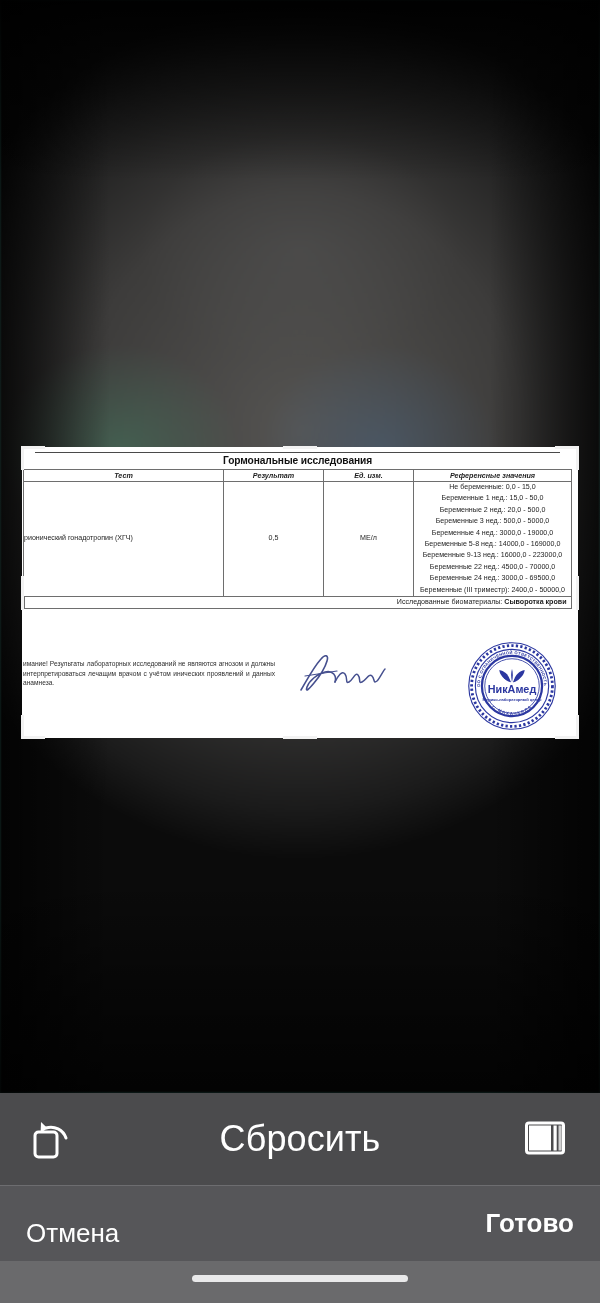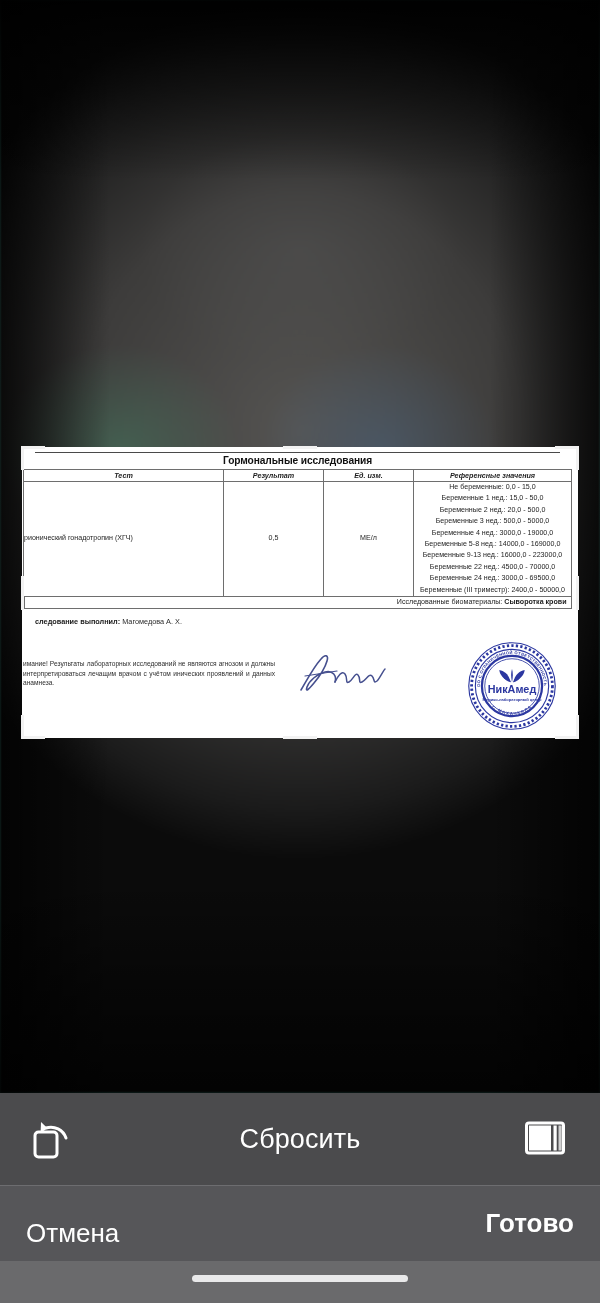--- a/index.html
+++ b/index.html
@@ -223,21 +223,21 @@
   }
   .tool-btn {
     display: flex;
     align-items: center;
     justify-content: center;
     width: 54px;
     height: 54px;
   }
   #reset-label {
     color: #fff;
-    font-size: 27px;
+    font-size: 36px;
     font-weight: 400;
     letter-spacing: 0.1px;
   }
 
   
   #action-bar {
     position: absolute;
     left: 0;
     top: 1185px;
     width: 600px;
@@ -333,24 +333,20 @@
           </tbody>
         </table>
 
         <div class="meta-block">
           <div class="meta-line">
             <span>Исследованные биоматериалы:</span>
             <b>Сыворотка крови</b>
           </div>
         </div>
 
-        <div class="performer">
-          <b>следование выполнил:</b>
-          <span>Магомедова А. Х.</span>
-        </div>
 
         <div class="disclaimer">имание! Результаты лабораторных исследований не являются агнозом и должны интерпретироваться лечащим врачом с учётом инических проявлений и данных анамнеза.</div>
 
         <svg class="signature" viewBox="0 0 110 52" xmlns="http://www.w3.org/2000/svg">
           <g fill="none" stroke="#46508f" stroke-linecap="round" stroke-linejoin="round">
             <path d="M8 40 C14 30, 20 18, 28 9 C32 4, 36 5, 34 11 C32 18, 26 27, 21 33 C16 39, 12 43, 14 37 C16 31, 24 24, 32 22 C40 20, 44 26, 42 32" stroke-width="1.6"></path>
             <path d="M42 32 C45 26, 49 20, 52 24 C55 28, 52 34, 56 32 C60 30, 62 22, 65 25 C68 28, 65 34, 69 32 C73 30, 76 23, 79 26 C82 29, 80 34, 84 31 C87 28, 90 21, 92 19" stroke-width="1.5"></path>
             <path d="M12 26 L44 21" stroke-width="1.2"></path>
           </g>
         </svg>

